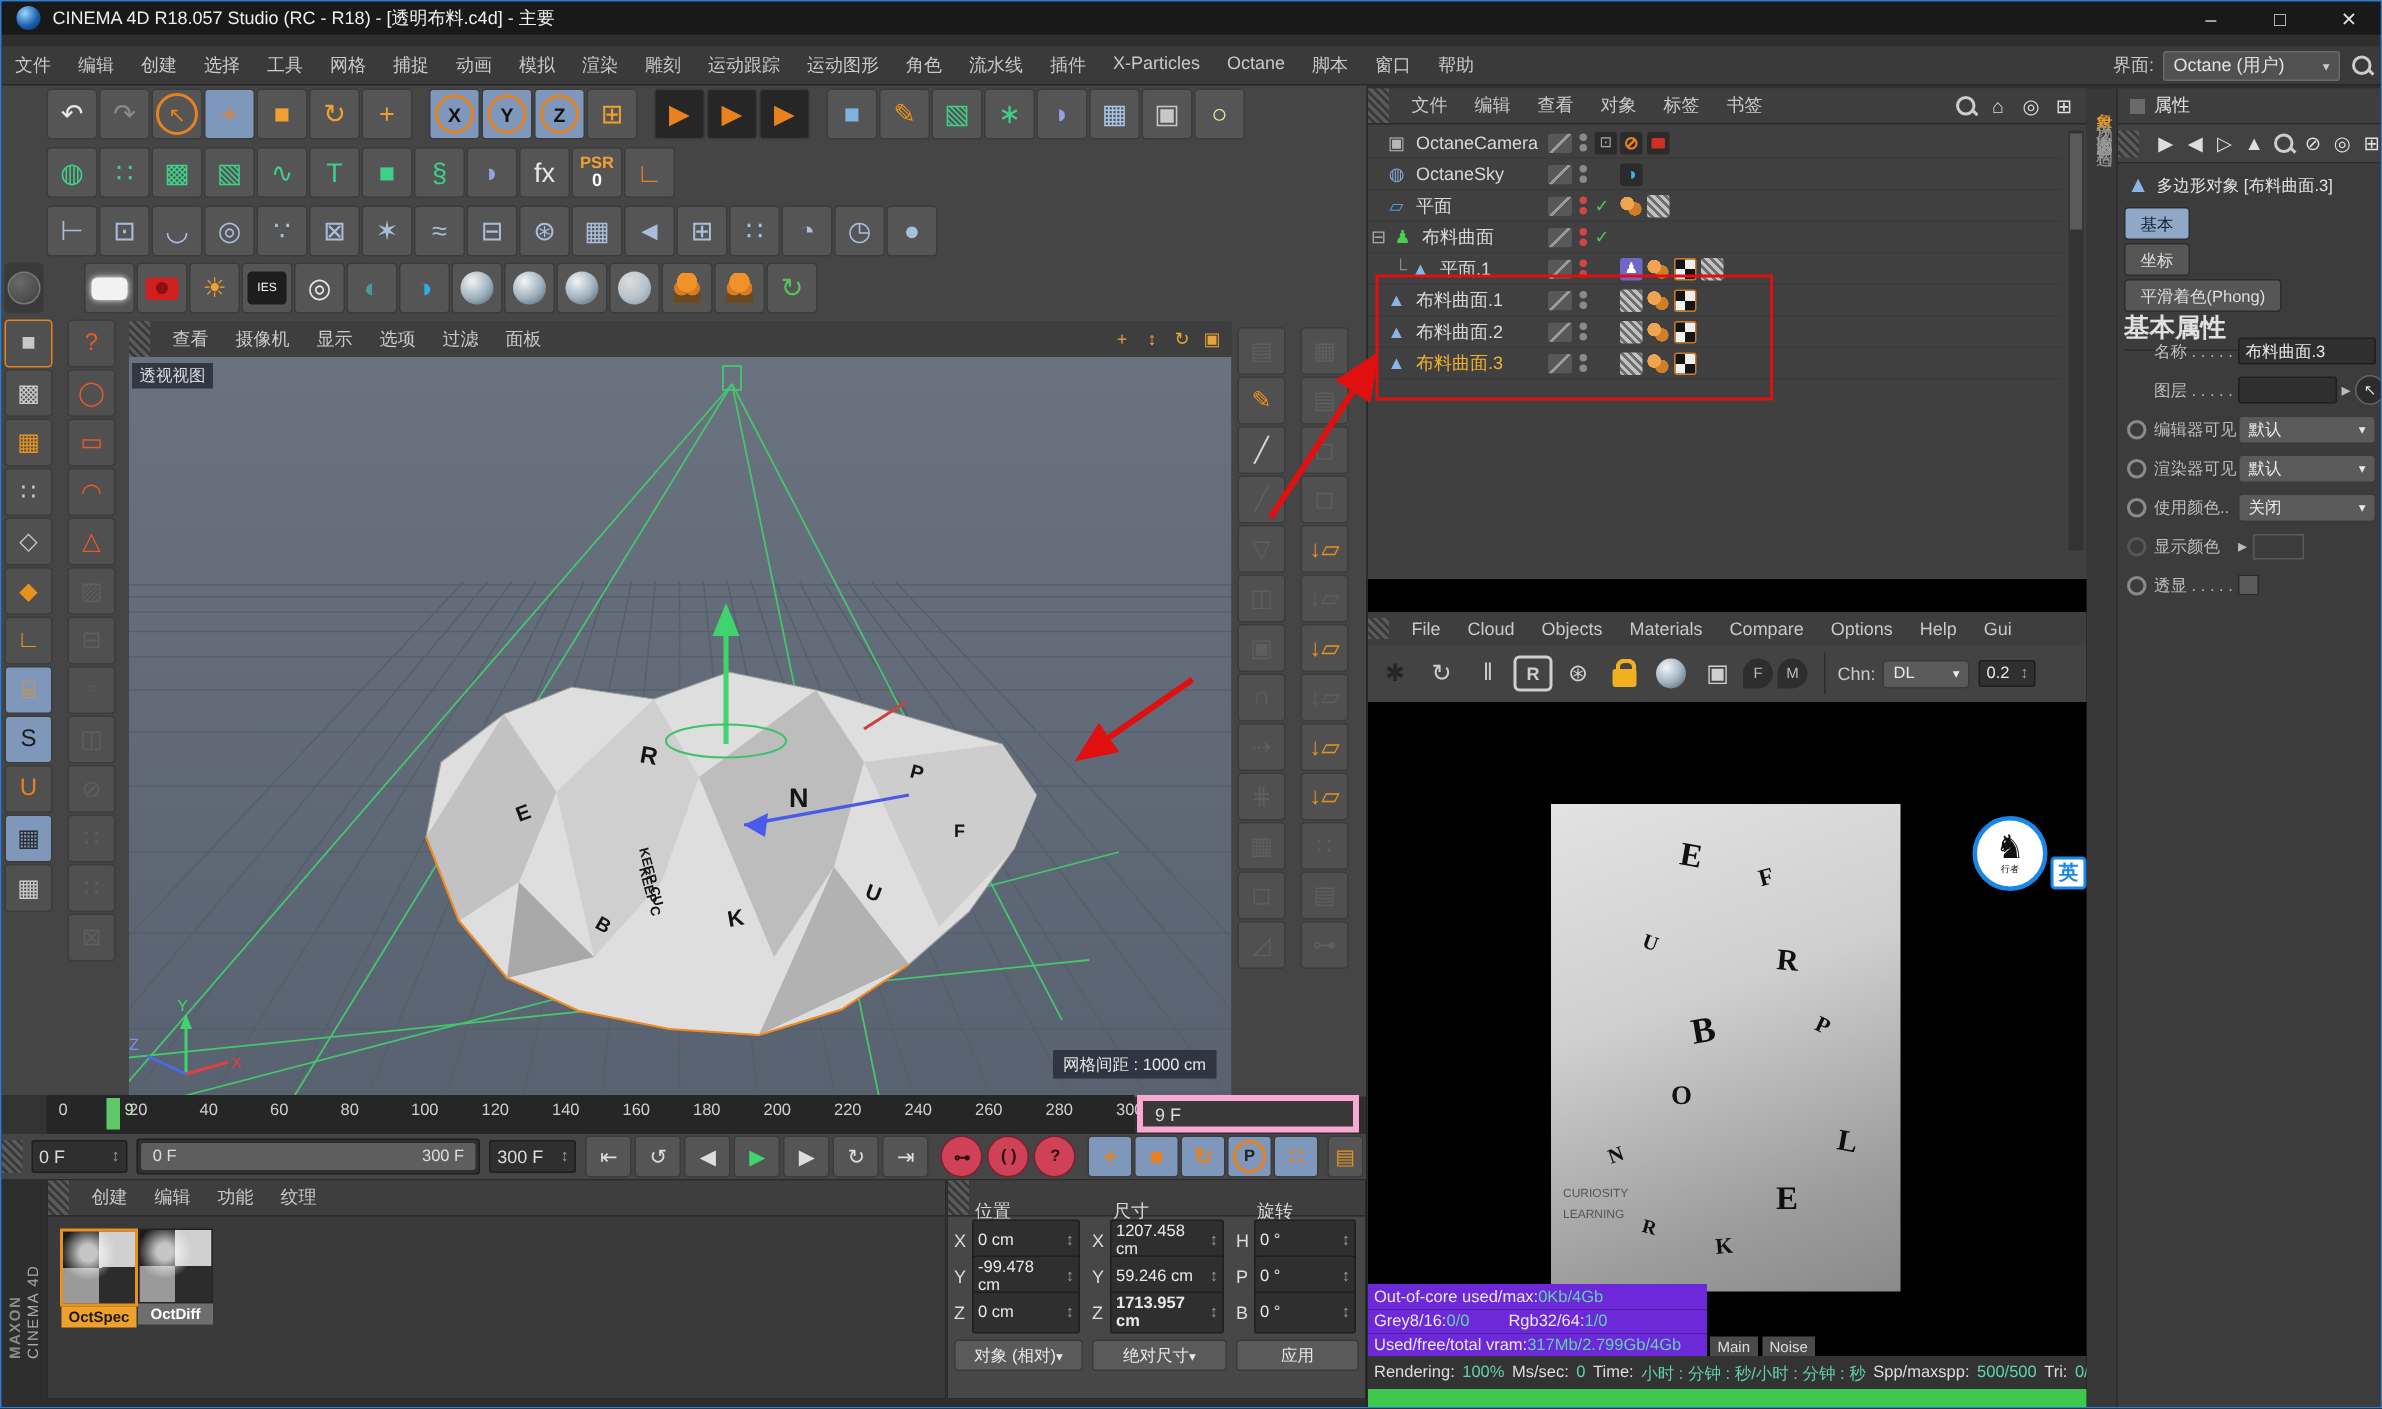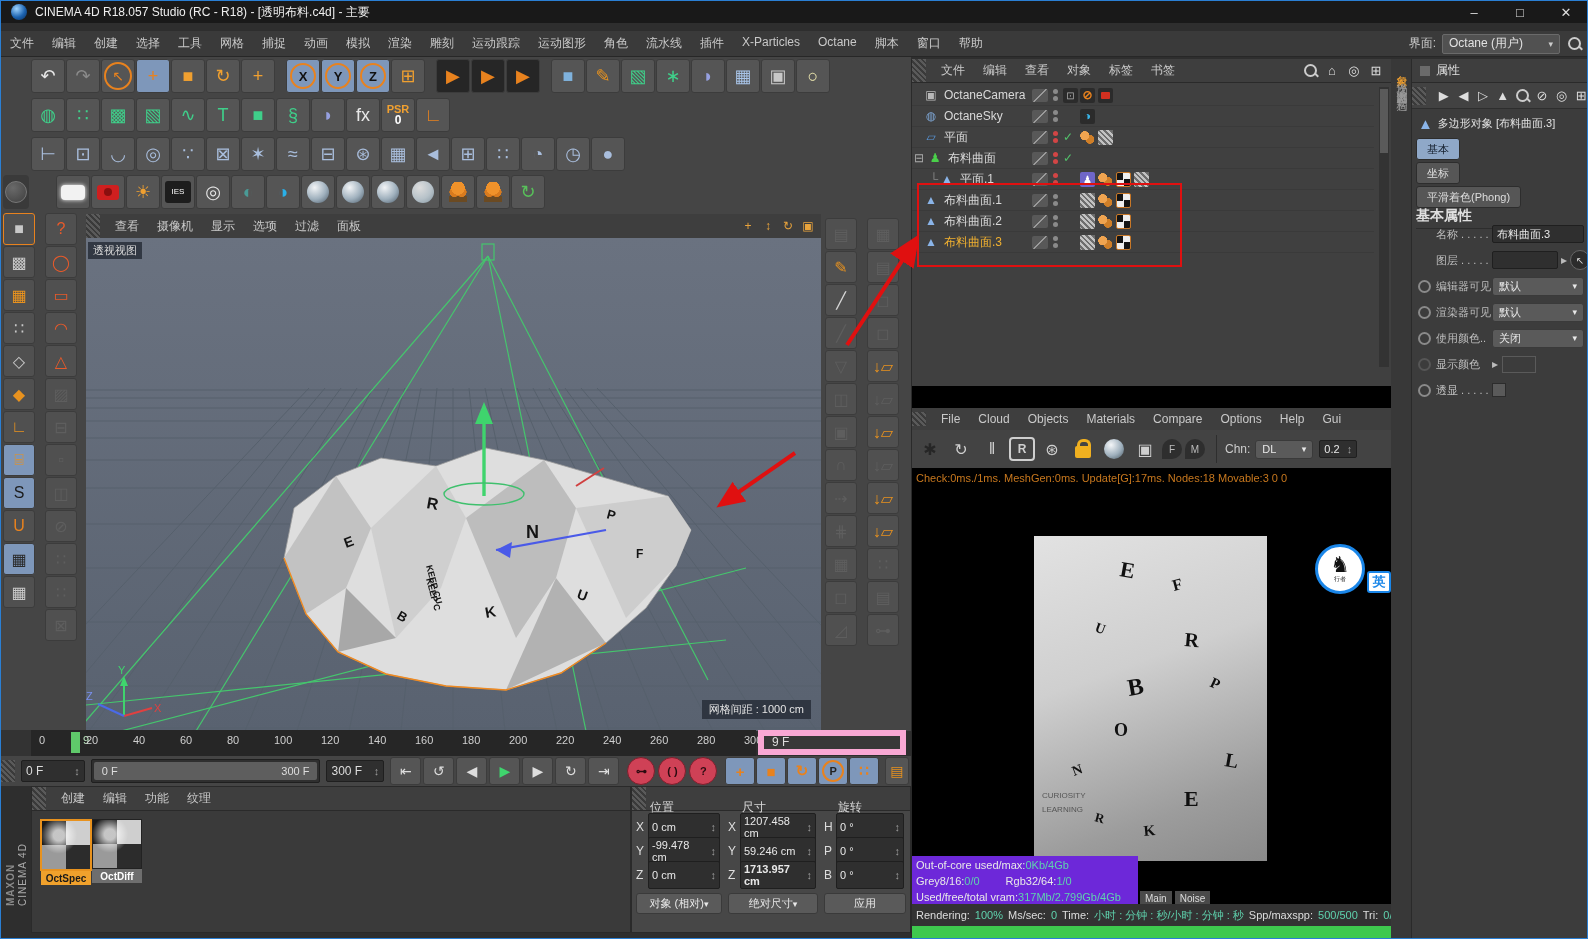--- a/index.html
+++ b/index.html
@@ -70,22 +70,22 @@
   .gridlabel{position:absolute;right:10px;bottom:12px;background:rgba(40,46,56,.85);padding:2px 7px;color:#e4e4e4;font-size:11px;}
   .vpicons{margin-left:auto;display:flex;margin-right:4px;}
   .vpico{width:18px;height:18px;display:flex;align-items:center;justify-content:center;color:#e8a33c;font-size:12px;margin-left:2px;}
   .grip{width:14px;height:100%;background:repeating-linear-gradient(45deg,#5a5a5a 0 2px,#3a3a3a 2px 4px);margin-right:6px;flex:none;}
   
   .rulergrip{left:0;top:729px;width:30px;height:26px;background:#333;}
   .ruler{left:30px;top:729px;width:725px;height:26px;background:#262626;border-bottom:1px solid #111;}
   .tick{position:absolute;top:4px;color:#cfcfcf;font-size:11px;}
   .playhead{position:absolute;left:40px;top:2px;width:9px;height:21px;background:#5fc96a;}
   .phlabel{position:absolute;left:52px;top:4px;color:#bfe8c2;font-size:11px;}
-  .framebox{left:757px;top:729px;width:148px;height:25px;background:#383838;border:6px solid #f9a8d4;
-    box-sizing:border-box;display:flex;align-items:flex-end;padding-left:8px;color:#ddd;}
+  .framebox{left:757px;top:729px;width:148px;height:25px;background:#383838;border:4px solid #f9a8d4;
+    box-sizing:border-box;display:flex;align-items:center;padding-left:8px;color:#ddd;}
   .transport{left:0;top:755px;width:910px;height:30px;background:#454545;display:flex;align-items:center;}
   .tfield{height:22px;background:#2f2f2f;border:1px solid #1f1f1f;border-radius:2px;display:inline-flex;
     align-items:center;padding:0 4px;color:#ddd;box-sizing:border-box;}
   .spin{color:#999;font-size:11px;margin-left:6px;}
   .rangetrack{width:296px;height:22px;background:#2f2f2f;border:1px solid #1f1f1f;border-radius:2px;position:relative;margin:0 6px;}
   .rangebar{position:absolute;left:2px;top:2px;right:2px;bottom:2px;background:#5e5e5e;border-radius:2px;
     display:flex;align-items:center;justify-content:space-between;padding:0 8px;color:#ddd;font-size:11px;}
   .trbtn{width:29px;height:26px;background:#555;border:1px solid #3c3c3c;border-radius:3px;margin-right:2px;
     display:inline-flex;align-items:center;justify-content:center;color:#ddd;font-size:14px;}
   .redbtn{width:26px;height:26px;border-radius:50%;background:#cf4156;border:1px solid #7e1f2d;margin-right:3px;
@@ -1140,21 +1140,21 @@
       </div>
     <div style="position:absolute;left:6px;top:56px;display:flex;align-items:center;">
       <span style="color:#8ab4e8;font-size:15px;margin-right:5px;">▲</span>
       <span style="color:#e2e2e2;font-size:11px;">多边形对象 [布料曲面.3]</span>
     </div>
     <div id="attr-tabs" style="position:absolute;left:4px;top:78px;display:flex;flex-direction:column;align-items:flex-start;">
         <span class="atab sel">基本</span>
         <span class="atab">坐标</span>
         <span class="atab">平滑着色(Phong)</span>
       </div>
-    <div style="position:absolute;left:4px;top:148px;width:168px;border-bottom:1px solid #2d2d2d;color:#e0e0e0;font-weight:bold;font-size:14px;padding-bottom:3px;">基本属性</div>
+    <div style="position:absolute;left:4px;top:148px;width:168px;border-bottom:1px solid #2d2d2d;color:#e0e0e0;font-weight:bold;font-size:17px;padding-bottom:3px;">基本属性</div>
     <div id="attr-fields" style="position:absolute;left:2px;top:162px;width:174px;">
         <div class="attrrow">
           <span class="kf" style="margin: 0px 5px 0px 4px; visibility: hidden;"></span>
           <span class="alabel">名称 . . . . .</span>
           <span style="position: absolute; left: 78px; display: flex; align-items: center;">
             <span class="afield" style="width: 92px;">布料曲面.3</span>
           </span>
         </div>
         <div class="attrrow">
           <span class="kf" style="margin: 0px 5px 0px 4px; visibility: hidden;"></span>
@@ -1246,21 +1246,20 @@
         <span style="color: rgb(204, 204, 204);">Chn:</span>
         <span class="adrop" style="width: 58px; margin-left: 5px;">
           <span>DL</span>
           <span style="font-size: 9px;">▾</span>
         </span>
         <span class="afield" style="width: 38px; margin-left: 6px; justify-content: space-between;">
           <span>0.2</span>
           <span class="spin">↕</span>
         </span>
       </div>
-    <div class="lvstatus">Check:0ms./1ms. MeshGen:0ms. Update[G]:17ms. Nodes:18 Movable:3  0 0</div>
 
     <div class="renderimg">
       <svg width="233" height="325" viewBox="0 0 233 325">
         <g id="img-letters" fill="#101010" font-family="Liberation Serif, serif" font-weight="bold">
             <text x="85" y="40" font-size="22" transform="rotate(10 85 40)">E</text>
             <text x="140" y="55" font-size="16" transform="rotate(-15 140 55)">F</text>
             <text x="60" y="95" font-size="14" transform="rotate(20 60 95)">U</text>
             <text x="150" y="110" font-size="20" transform="rotate(5 150 110)">R</text>
             <text x="95" y="160" font-size="24" transform="rotate(-10 95 160)">B</text>
             <text x="175" y="150" font-size="15" transform="rotate(25 175 150)">P</text>

